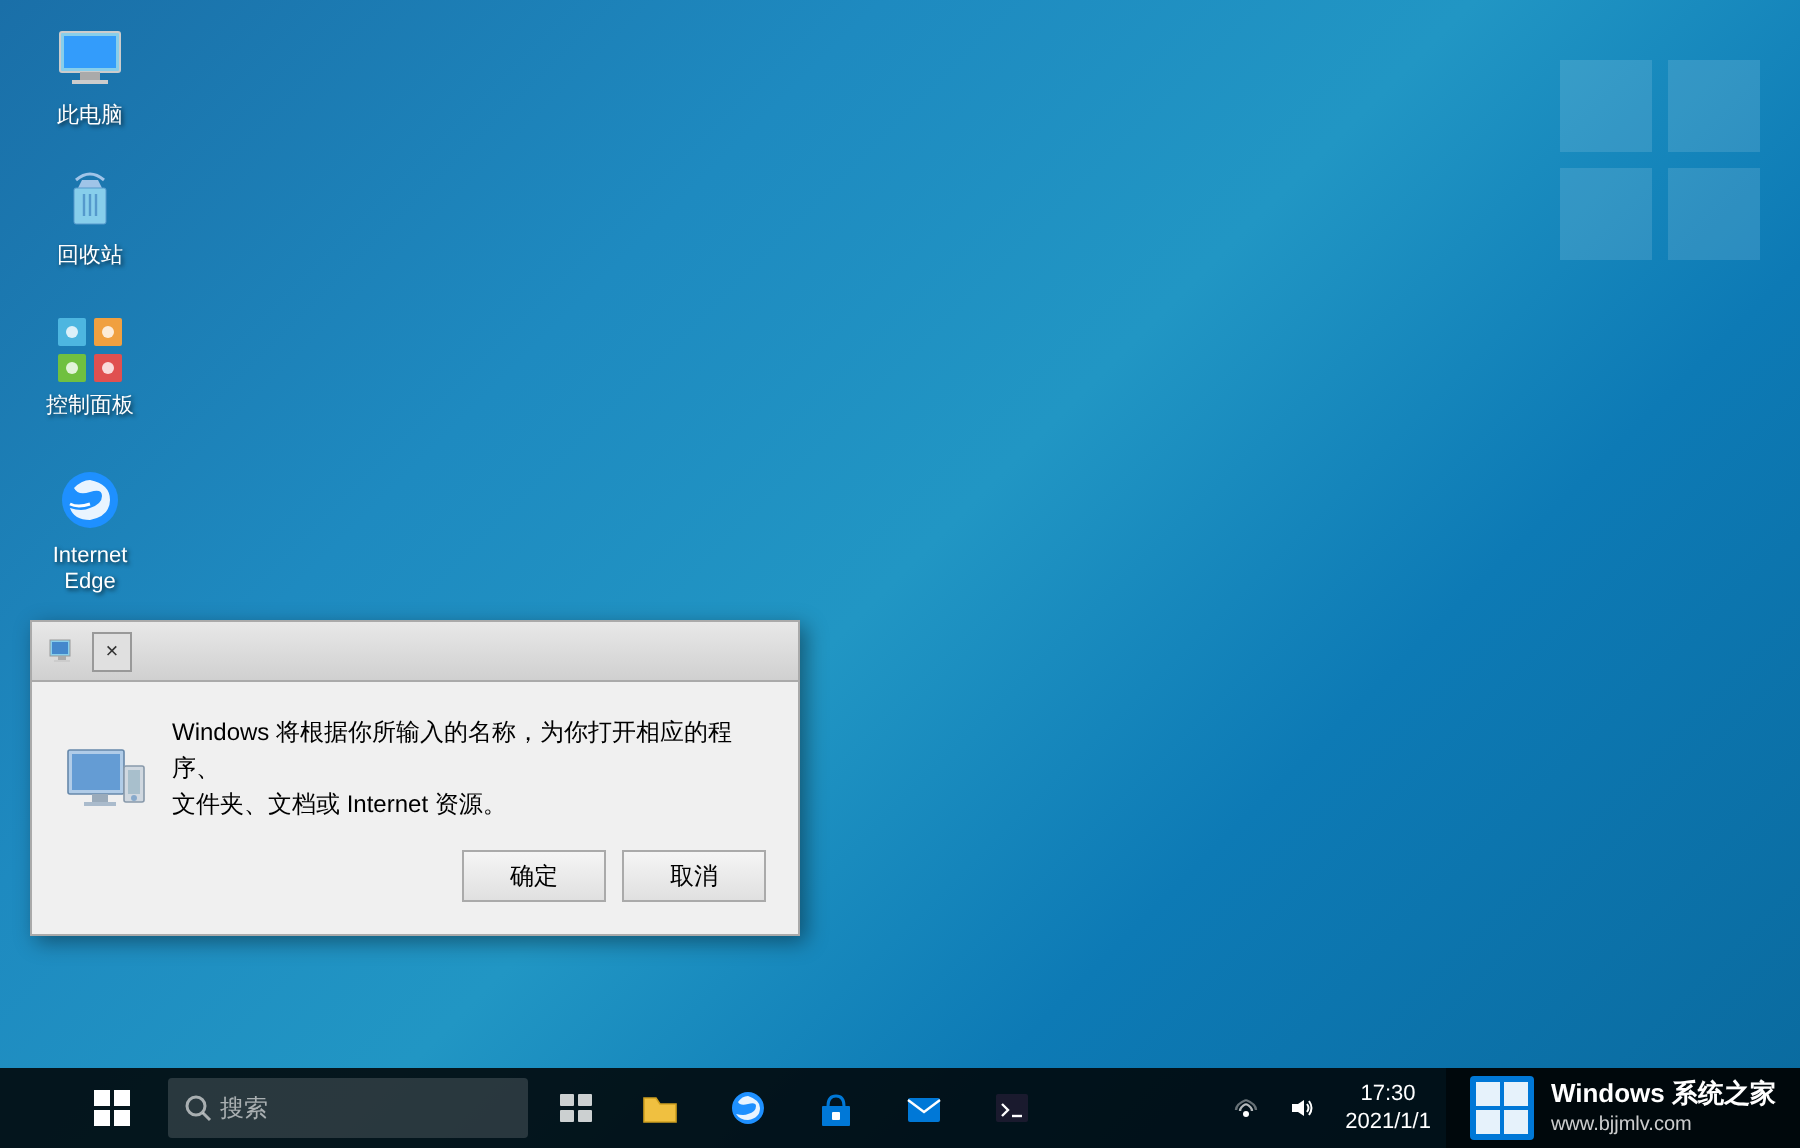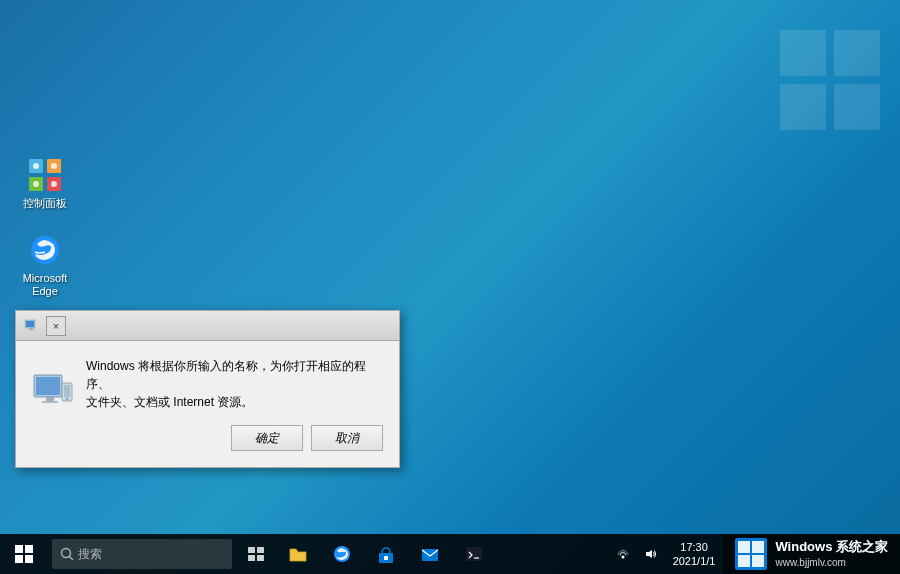--- a/index.html
+++ b/index.html
@@ -59,20 +59,21 @@
     #taskbar {
       position: absolute;
       bottom: 0;
       left: 0;
       width: 900px;
       height: 40px;
       background: rgba(0, 0, 0, 0.85);
       display: flex;
       align-items: center;
       z-index: 100;
+      padding-left: 32px;
     }
 
     #start-button {
       width: 48px;
       height: 40px;
       display: flex;
       align-items: center;
       justify-content: center;
       cursor: pointer;
       color: white;
@@ -326,21 +327,20 @@
       height: 26px;
       background: linear-gradient(to bottom, #f5f5f5, #e0e0e0);
       border: 1px solid #aaa;
       font-size: 12px;
       font-family: inherit;
       cursor: pointer;
       color: #000;
       display: flex;
       align-items: center;
       justify-content: center;
-      font-style: italic;
     }
 
     
     .icon-svg { width: 36px; height: 36px; }
 
     
     .taskbar-app {
       width: 44px;
       height: 40px;
       display: flex;
@@ -365,21 +365,43 @@
 
   <div class="win-flag">
     <svg width="100" height="100" viewBox="0 0 100 100" fill="white">
       <rect x="0" y="0" width="46" height="46"></rect>
       <rect x="54" y="0" width="46" height="46"></rect>
       <rect x="0" y="54" width="46" height="46"></rect>
       <rect x="54" y="54" width="46" height="46"></rect>
     </svg>
   </div>
 
-
+  <div class="desktop-icon" id="icon-thispc">
+    <div class="icon-img">
+      <svg class="icon-svg" viewBox="0 0 36 36" fill="none">
+        <rect x="3" y="4" width="30" height="20" rx="1" fill="#87CEEB" stroke="#ccc" stroke-width="1"></rect>
+        <rect x="5" y="6" width="26" height="16" fill="#1E90FF" opacity="0.8"></rect>
+        <rect x="13" y="24" width="10" height="4" fill="#aaa"></rect>
+        <rect x="9" y="28" width="18" height="2" fill="#ccc"></rect>
+      </svg>
+    </div>
+    <div class="icon-label">此电脑</div>
+  </div>
+
+  <div class="desktop-icon" id="icon-recycle">
+    <div class="icon-img">
+      <svg class="icon-svg" viewBox="0 0 36 36" fill="none">
+        <path d="M14 8 L22 8 L24 12 L12 12 Z" fill="#a0c4e8"></path>
+        <rect x="10" y="12" width="16" height="18" rx="1" fill="#87CEEB" stroke="#5599cc" stroke-width="0.5"></rect>
+        <path d="M15 15 L15 26 M18 15 L18 26 M21 15 L21 26" stroke="#5599cc" stroke-width="1.2"></path>
+        <path d="M11 8 Q18 2 25 8" stroke="#a0c4e8" stroke-width="1.5" fill="none"></path>
+      </svg>
+    </div>
+    <div class="icon-label">回收站</div>
+  </div>
 
   <div class="desktop-icon" id="icon-controlpanel">
     <div class="icon-img">
       <svg class="icon-svg" viewBox="0 0 36 36" fill="none">
         <rect x="2" y="2" width="14" height="14" rx="1" fill="#4db6e0"></rect>
         <rect x="20" y="2" width="14" height="14" rx="1" fill="#f0a040"></rect>
         <rect x="2" y="20" width="14" height="14" rx="1" fill="#70c040"></rect>
         <rect x="20" y="20" width="14" height="14" rx="1" fill="#e05050"></rect>
         <circle cx="9" cy="9" r="3" fill="white" opacity="0.8"></circle>
         <circle cx="27" cy="9" r="3" fill="white" opacity="0.8"></circle>
@@ -391,21 +413,21 @@
   </div>
 
   <div class="desktop-icon" id="icon-edge">
     <div class="icon-img">
       <svg class="icon-svg" viewBox="0 0 36 36" fill="none">
         <circle cx="18" cy="18" r="14" fill="#1E90FF"></circle>
         <path d="M18 8 Q28 10 28 18 Q28 26 18 28 Q10 28 8 22 Q14 24 18 22 Q24 20 24 16 Q24 12 18 14 Q12 16 10 12 Q14 8 18 8Z" fill="white" opacity="0.9"></path>
         <path d="M8 20 Q12 22 18 20" stroke="white" stroke-width="1.5" fill="none"></path>
       </svg>
     </div>
-    <div class="icon-label" style="white-space:pre-line;">Microsoft
+    <div class="icon-label" style="white-space:pre-line;">Internet
 Edge</div>
   </div>
 
   <div id="run-dialog">
     <div id="run-titlebar">
       <div id="run-title-icon">
         <svg width="16" height="16" viewBox="0 0 16 16" fill="none">
           <rect x="1" y="2" width="10" height="8" fill="#87CEEB" stroke="#999" stroke-width="0.5"></rect>
           <rect x="2" y="3" width="8" height="6" fill="#4488cc"></rect>
           <rect x="5" y="10" width="4" height="2" fill="#aaa"></rect>

